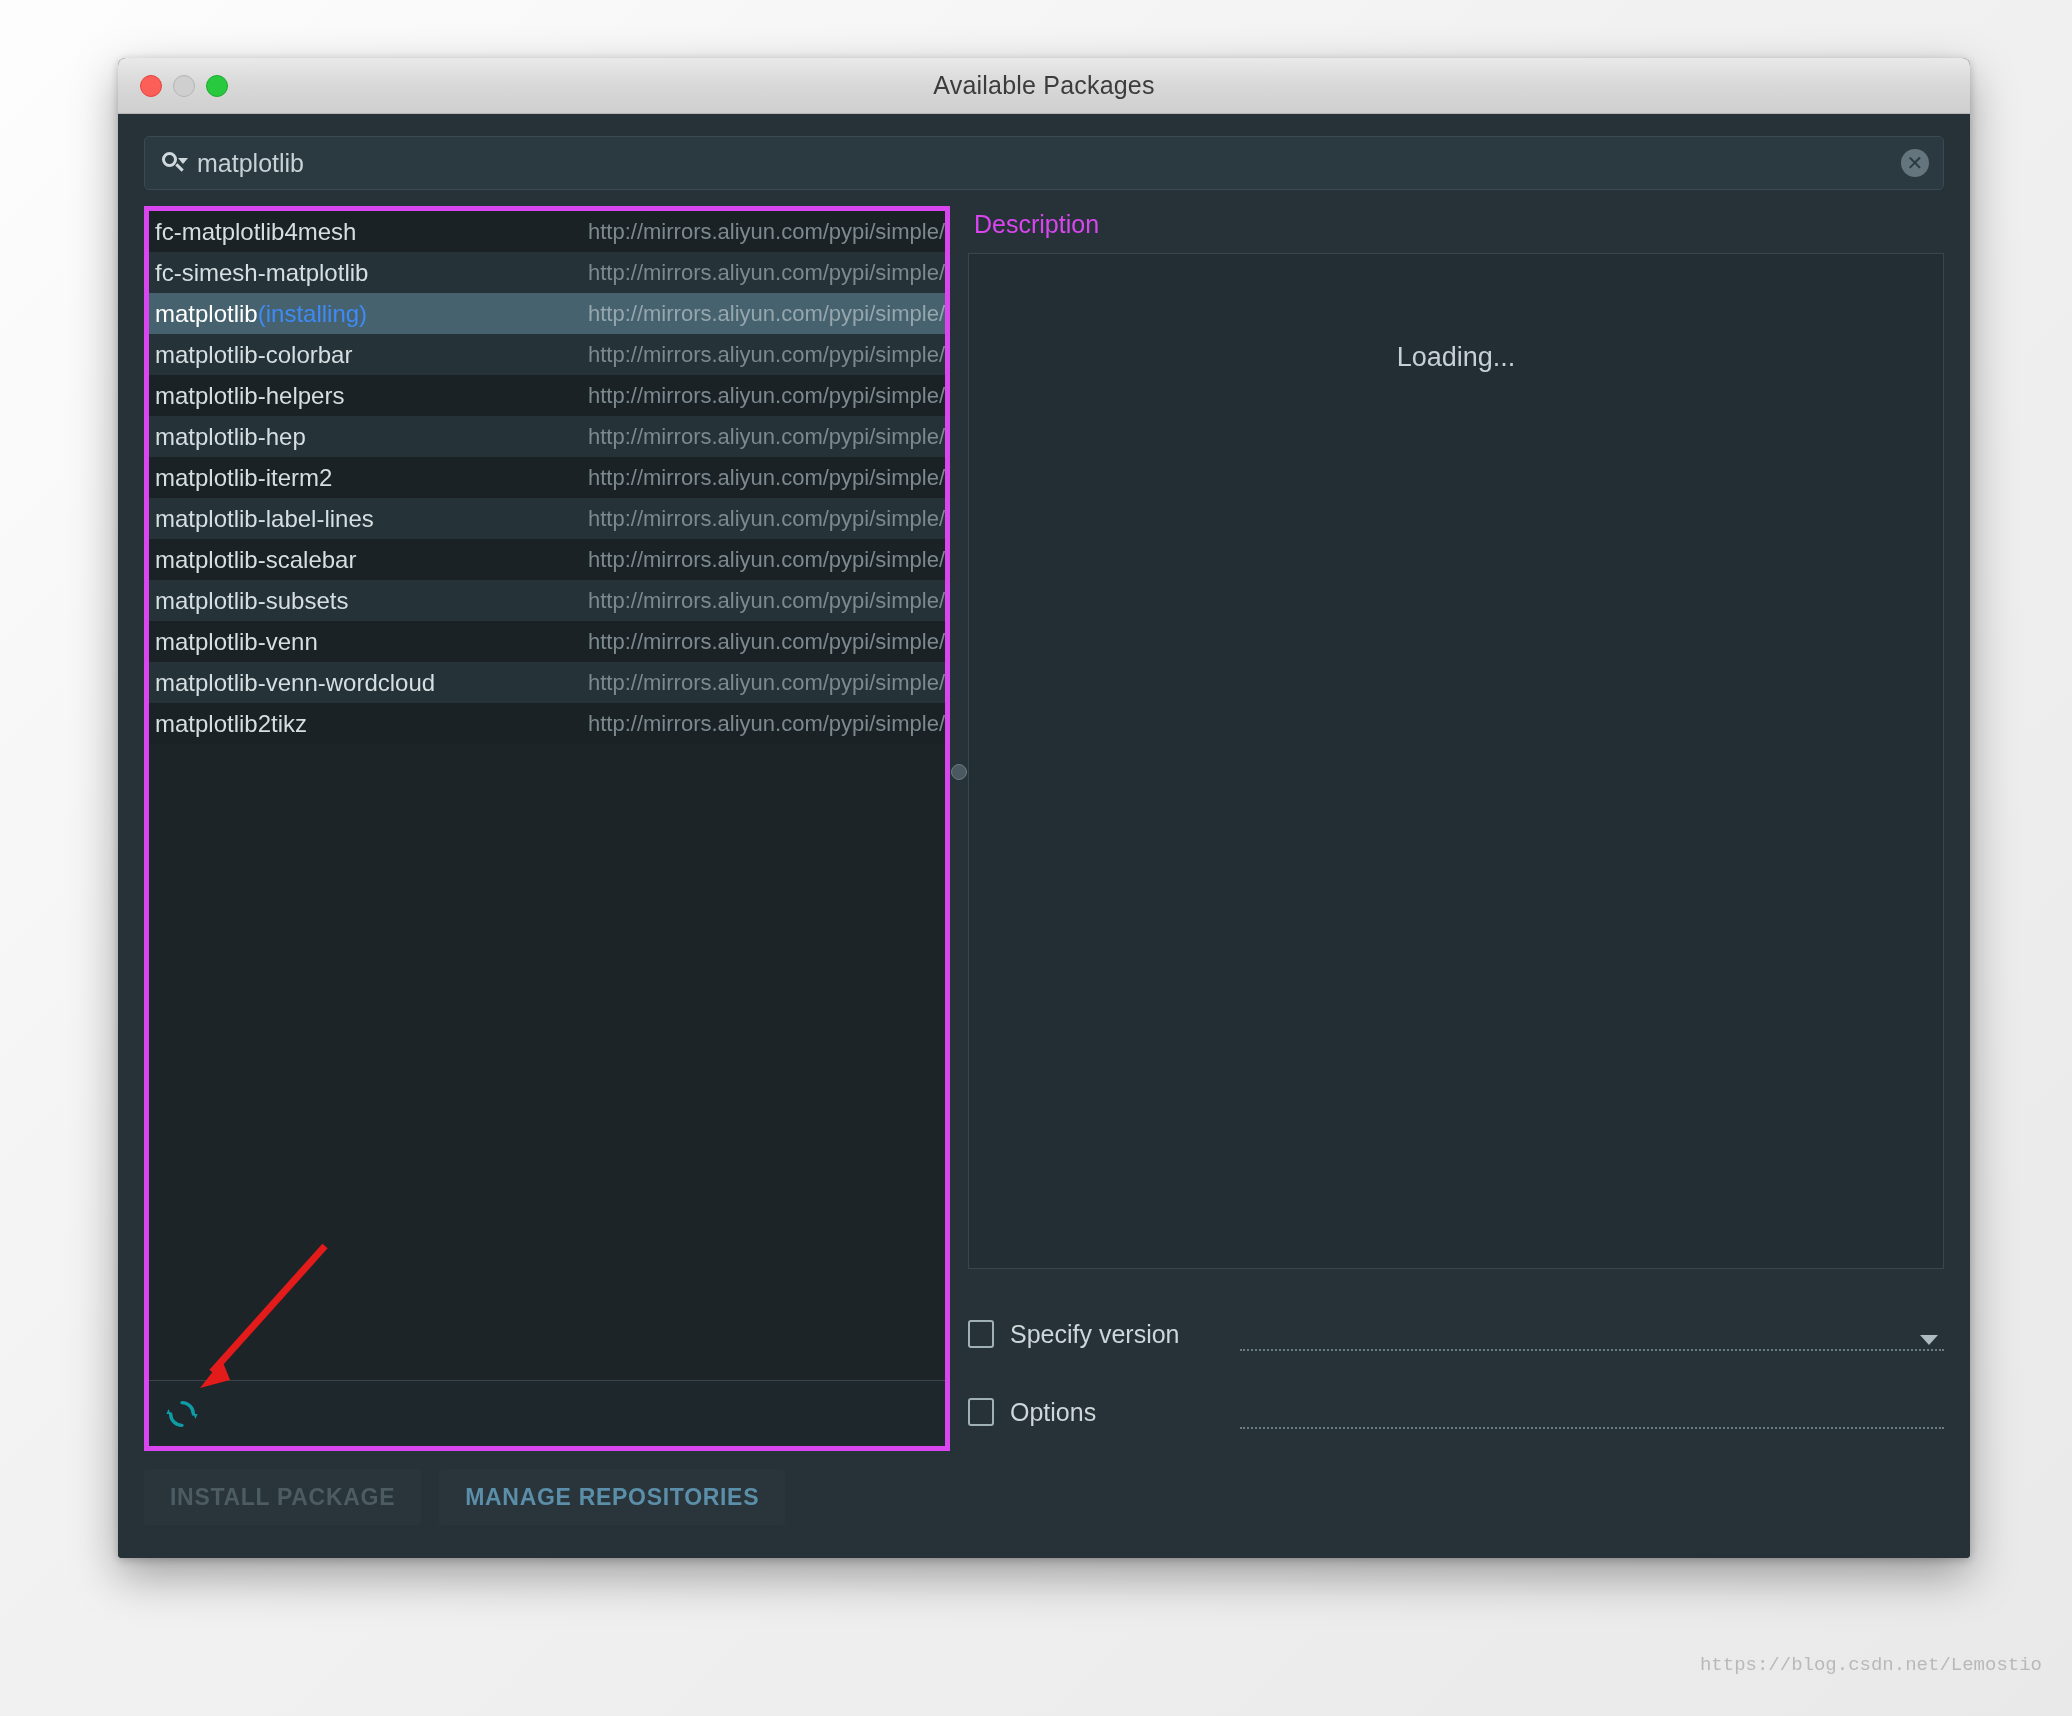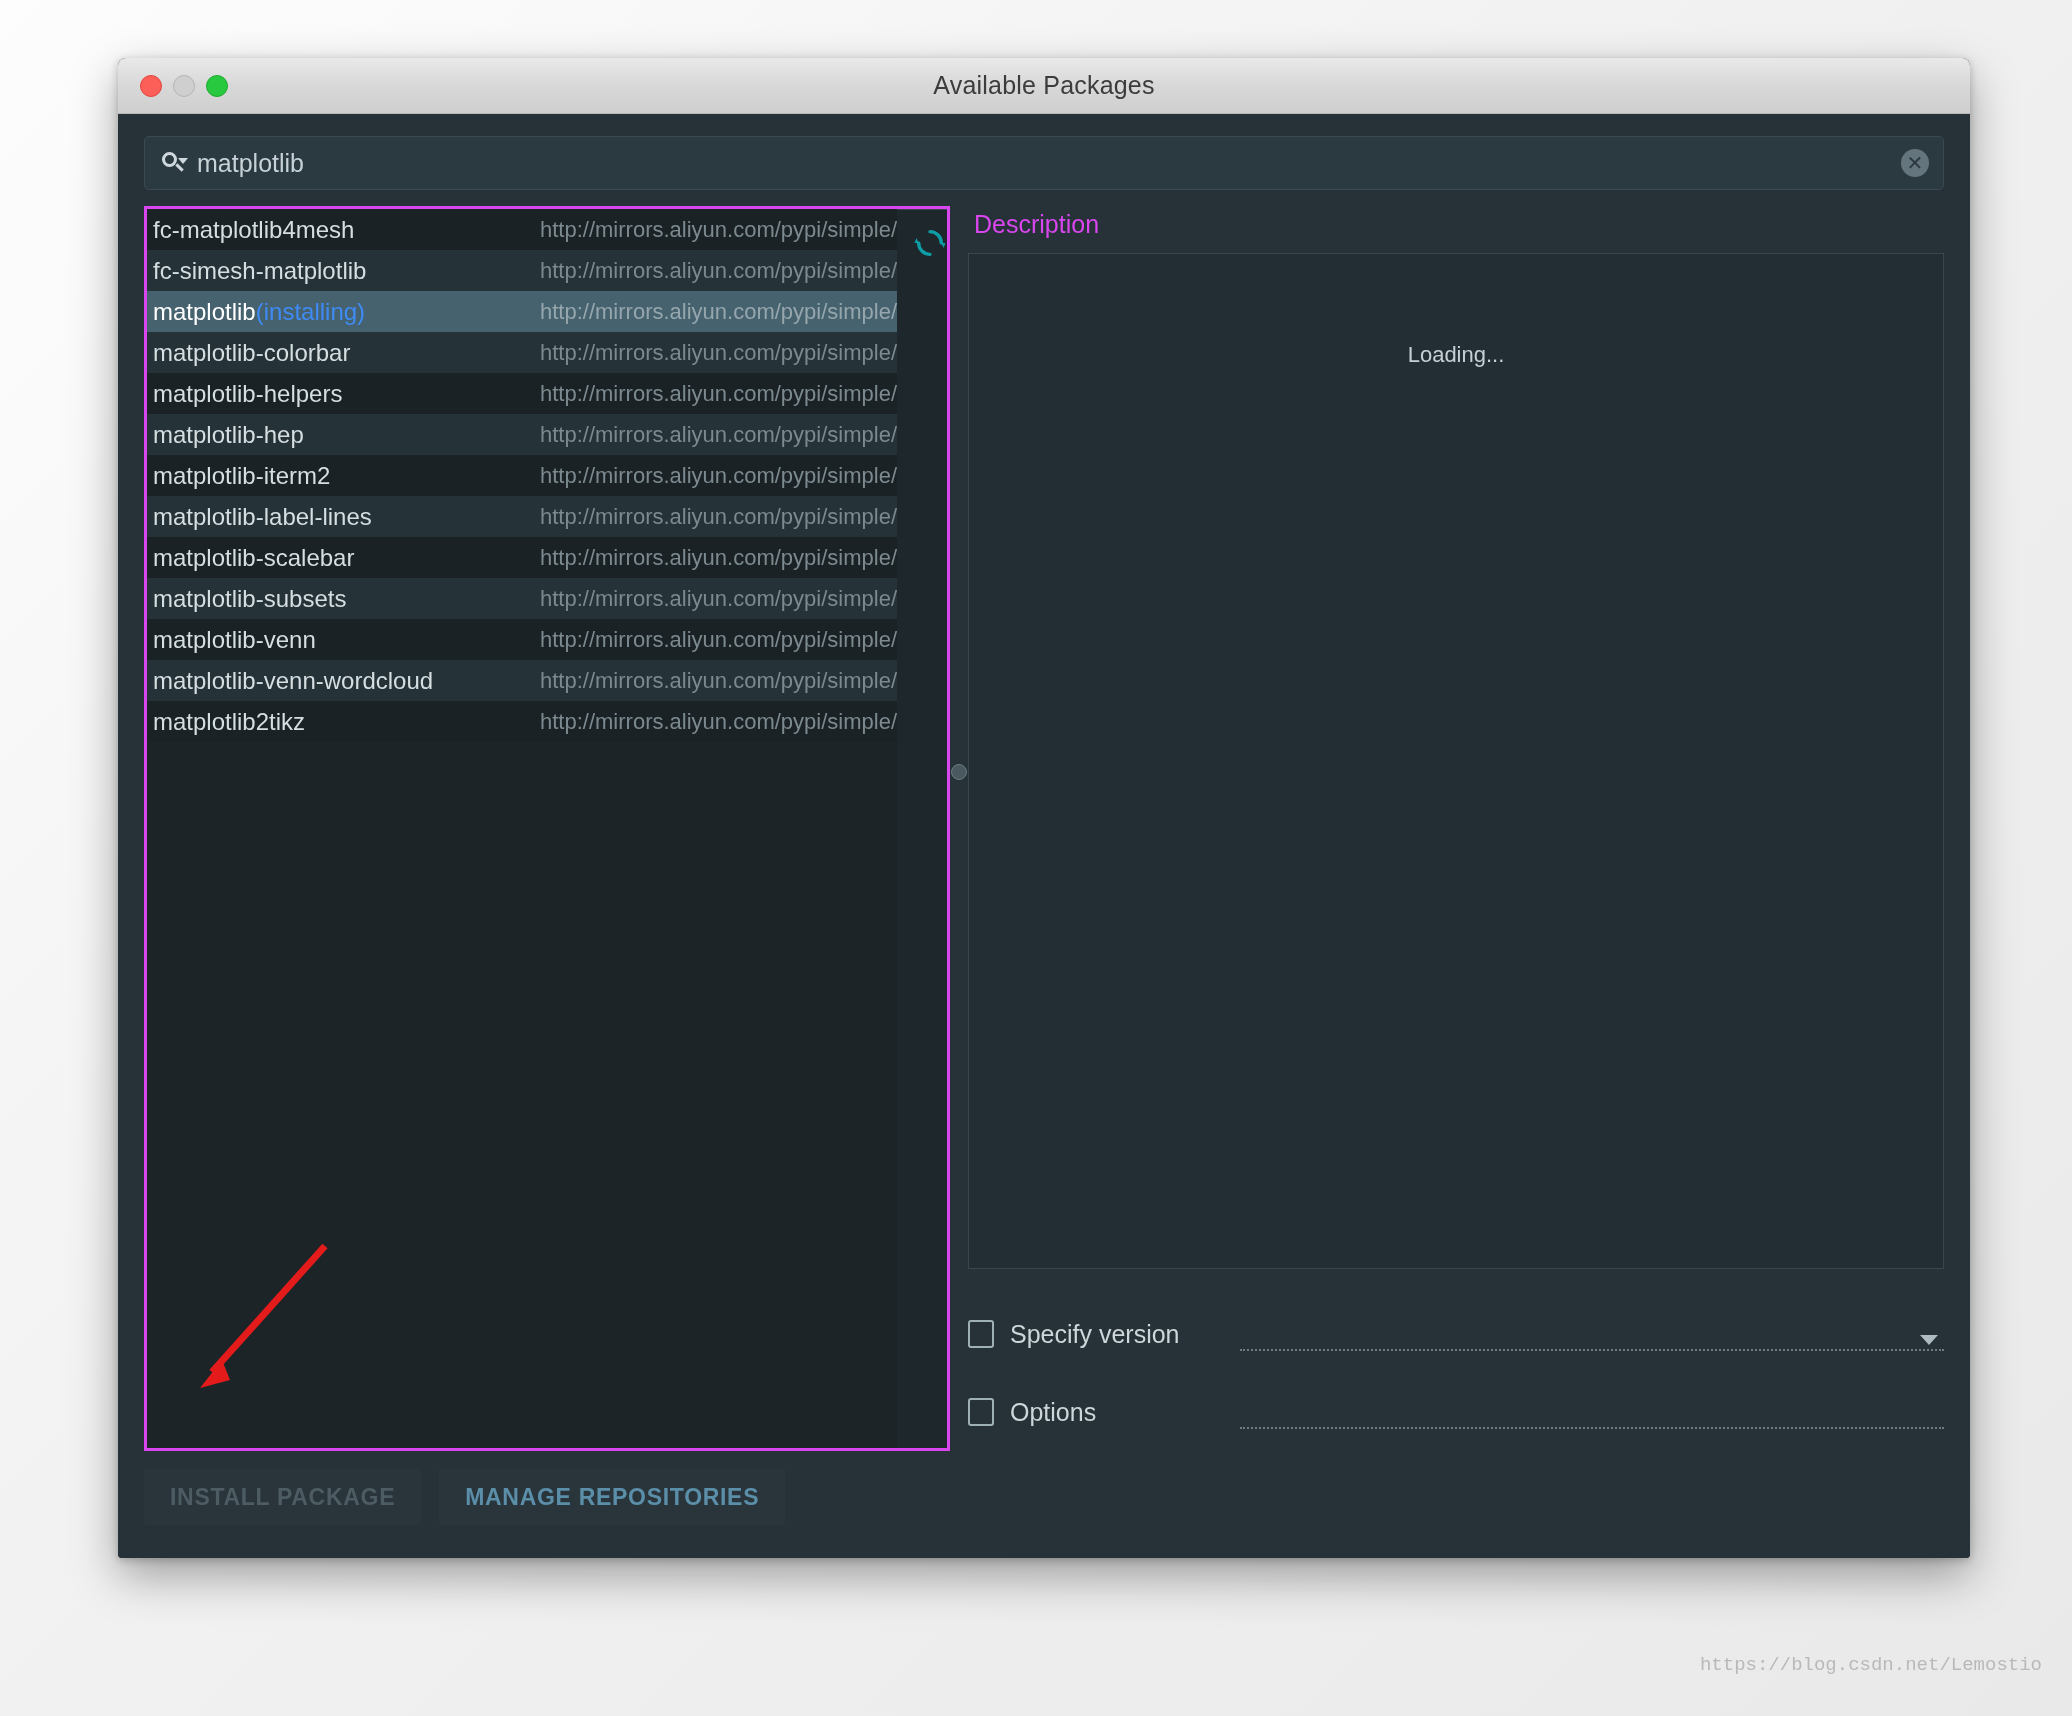--- a/index.html
+++ b/index.html
@@ -83,22 +83,22 @@
     background: #65757d; color: #2b3940;
     display: flex; align-items: center; justify-content: center;
     font-size: 20px; line-height: 1; cursor: pointer;
   }
 
   
   .panes { display: flex; height: 1245px; }
 
   .left-pane {
     width: 806px;
-    display: flex; flex-direction: row;
-    border: 3px solid #d946ef;
+    display: flex; flex-direction: column;
+    border: 5px solid #d946ef;
     background: #1e272c;
   }
   .pkg-list { flex: 1; overflow: hidden; background: #1c2428; }
   .row {
     display: flex; align-items: center;
     height: 41px; padding: 0 0 0 6px;
     font-size: 24px; white-space: nowrap;
   }
   .row.even { background: #1a2226; }
   .row.odd  { background: #253238; }
@@ -133,21 +133,21 @@
   .desc-label {
     font-size: 25px; color: #d946ef; padding: 4px 0 14px 6px;
   }
   .desc-box {
     flex: 1;
     border: 1px solid #3a464d;
     background: #232e34;
     display: flex; align-items: flex-start; justify-content: center;
     padding-top: 88px;
   }
-  .loading { font-size: 22px; color: #c6d0d4; }
+  .loading { font-size: 27px; color: #c6d0d4; }
 
   .opt-rows { padding-top: 26px; }
   .opt-row { display: flex; align-items: center; height: 78px; }
   .checkbox {
     width: 26px; height: 28px; border: 2px solid #9fb0b7;
     border-radius: 3px; margin-right: 16px; background: transparent;
     cursor: pointer; flex: none;
   }
   .opt-label { font-size: 25px; color: #cdd6d9; width: 230px; flex: none; }
   .opt-field { flex: 1; position: relative; height: 100%; }

